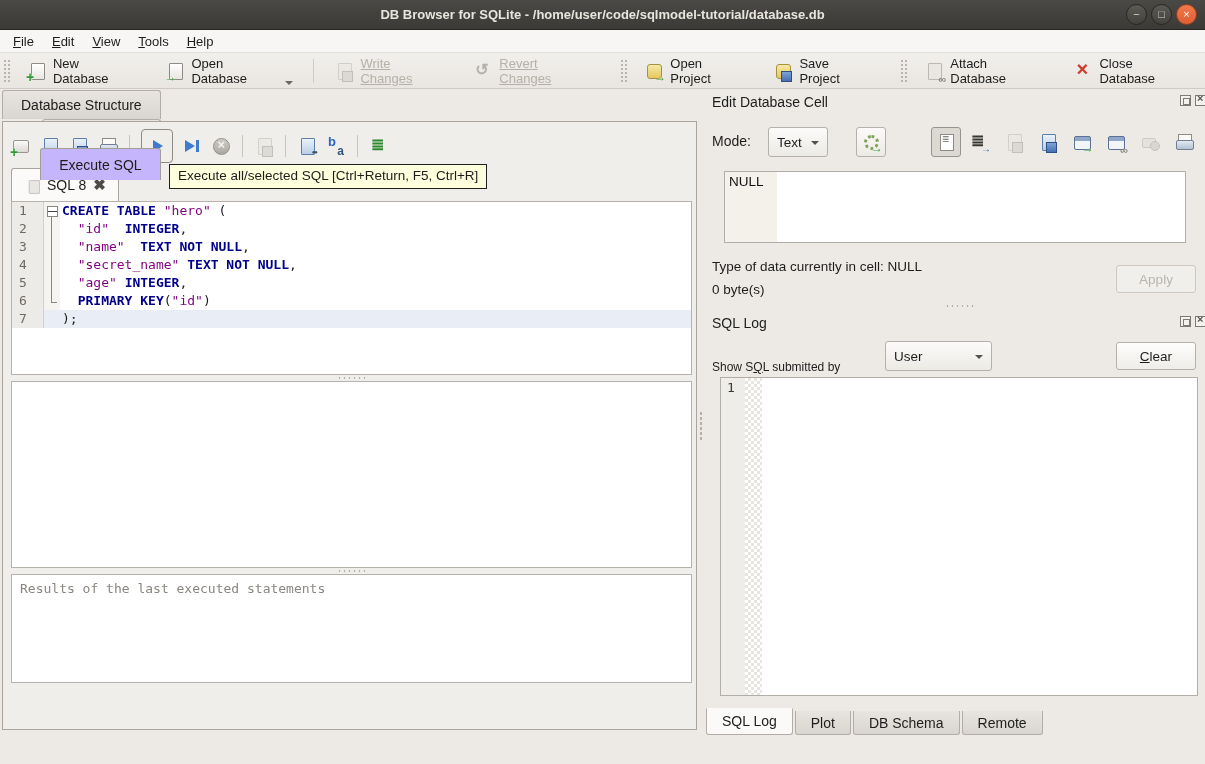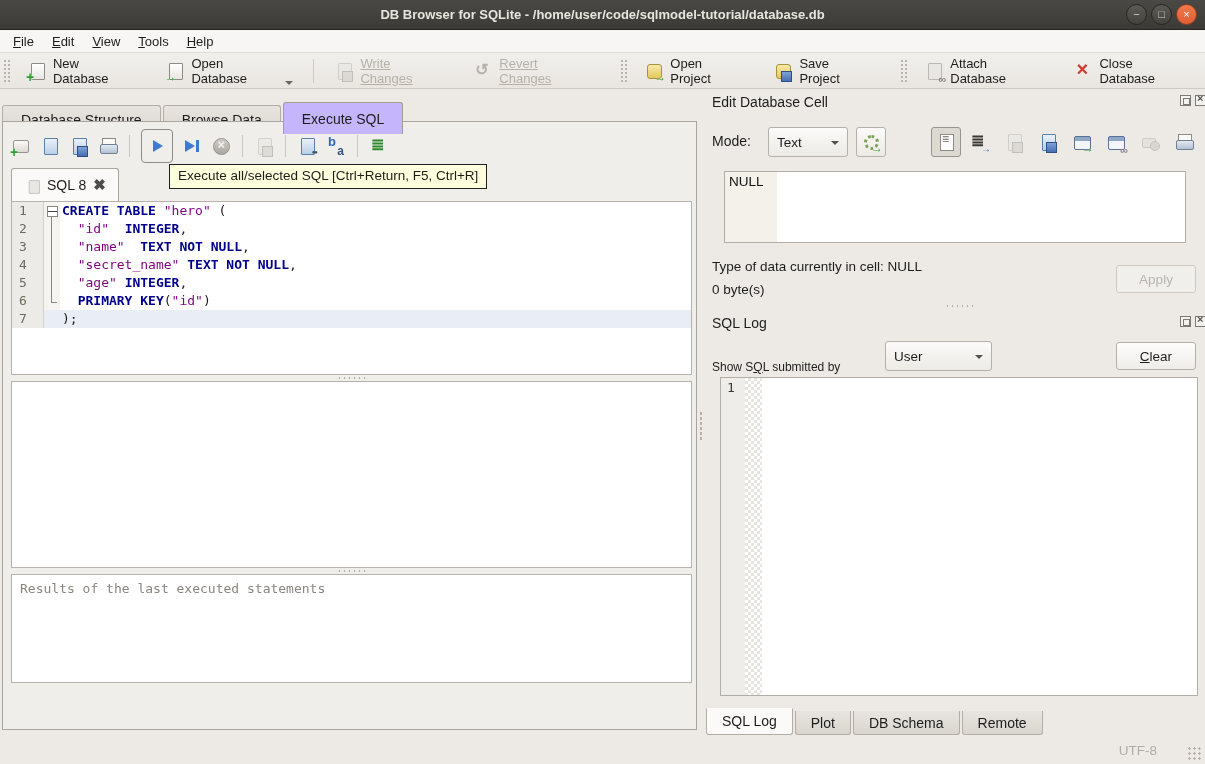--- a/index.html
+++ b/index.html
@@ -88,21 +88,21 @@
   .ic-wrap::after { content:'→'; position:absolute; right:-1px; bottom:-2px; color:#2e66c0; font-weight:900; font-size:10px; }
   .ic-window::before { content:''; position:absolute; left:2px; top:4px; width:15px; height:12px;
     background:linear-gradient(#8fa8c8 0 4px, #f2f5f9 4px); border:1px solid #5a7094; border-radius:2px; }
   .ic-null::before { content:''; position:absolute; left:2px; top:6px; width:12px; height:8px;
     background:#dedbd5; border:1px solid #b3afa8; border-radius:2px; }
   .ic-null::after { content:''; position:absolute; right:0; bottom:1px; width:8px; height:8px; border-radius:50%;
     background:#c9c6c0; border:1px solid #a5a19a; }
   .ic.dim { opacity:.55; }
 
   
-  .main-tabs { position:absolute; left:2px; top:90px; display:flex; align-items:flex-end; height:44px; }
+  .main-tabs { position:absolute; left:2px; top:90px; display:flex; align-items:flex-end; height:44px;flex-direction:column; }
   .mtab { padding:6px 18px 7px; font-size:14px; background:linear-gradient(#e8e5e0,#d9d5cf);
     border:1px solid #b2ada6; border-bottom:none; margin-right:2px; border-radius:3px 3px 0 0; height:29px; }
   .mtab.active { background:#c4b5fd; height:32px; padding-top:8px; border-color:#a39e97; position:relative; z-index:3; }
 
   
   .left-frame { position:absolute; left:2px; top:121px; width:695px; height:609px;
     border:1px solid #a9a49d; background:#f0eeea; z-index:1; }
 
   .sql-toolbar { position:absolute; left:8px; top:6px; height:36px; display:flex; align-items:center; gap:9px; }
   .sql-toolbar .sep { width:1px; height:22px; background:#c9c5be; margin:0 2px; }
@@ -364,21 +364,21 @@
       <div class="dots"></div>
     </div>
 
   <div class="dock-title" style="left:712px; top:94px;">Edit Database Cell</div>
   <div class="dock-icons" style="left:1180px; top:95px;">
     <span class="d-ic float"></span>
     <span class="d-ic closex"></span>
   </div>
 
   <div class="dock-title" style="left:712px; top:133px;">Mode:</div>
-  <div class="combo" style="position:absolute; left:768px; top:127px; width:80px;">
+  <div class="combo" style="position:absolute; left:768px; top:127px; width:60px;">
     <span>Text</span>
     <span class="caret"></span>
   </div>
   <div class="iconbtn" style="position:absolute; left:856px; top:127px;">
     <span class="ic ic-gear badge-arrow-br"></span>
   </div>
 
   <div style="position:absolute; left:931px; top:127px; display:flex; gap:4px; align-items:center;">
     <span class="iconbtn pressed">
         <span class="ic ic-textdoc"></span>
@@ -444,18 +444,14 @@
     <div class="hatch"></div>
   </div>
 
   <div class="bottom-tabs">
     <div class="btab active">SQL Log</div>
     <div class="btab">Plot</div>
     <div class="btab">DB Schema</div>
     <div class="btab">Remote</div>
   </div>
 
-  <div class="statusbar">
-    <span class="enc">UTF-8</span>
-    <span class="grip"></span>
-  </div>
 
 </div>
 
 </body></html>

